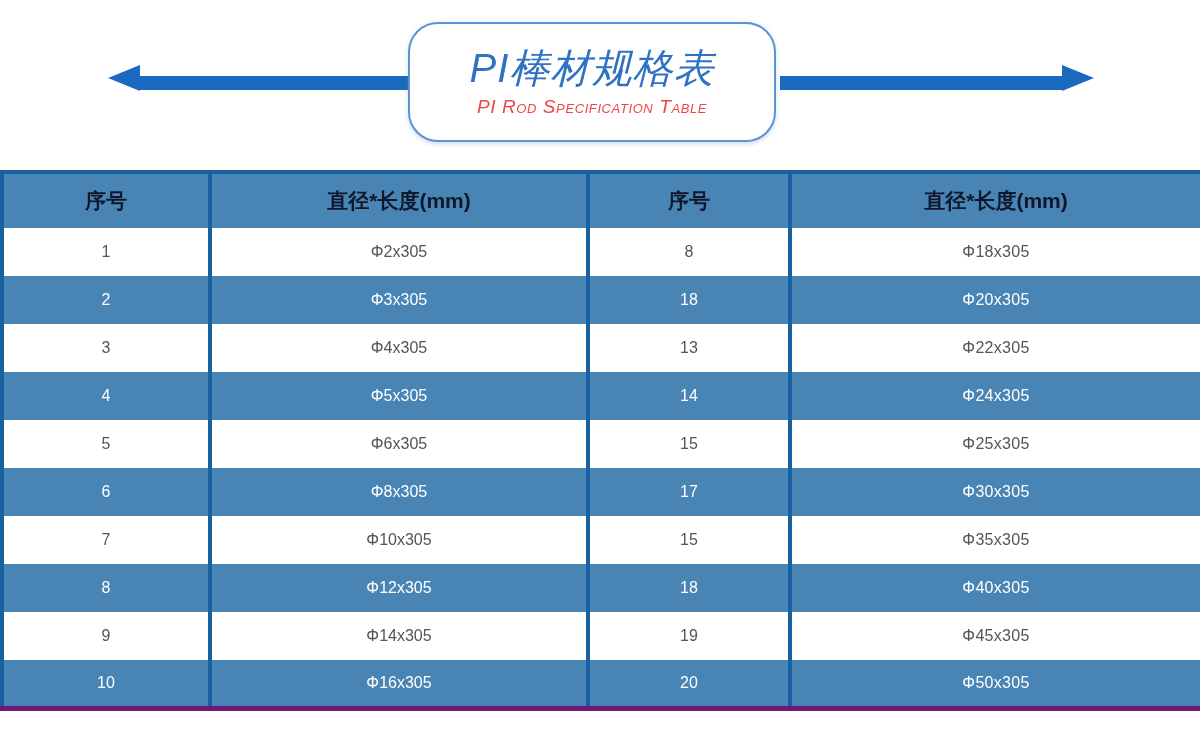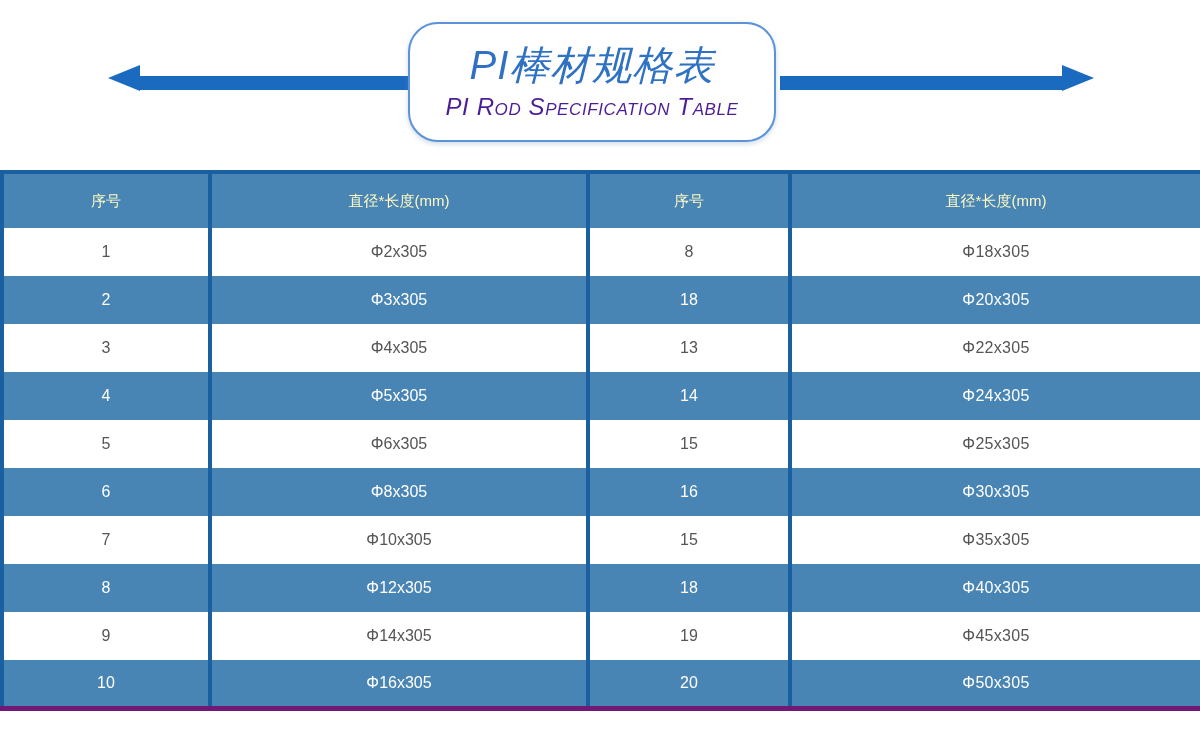--- a/index.html
+++ b/index.html
@@ -78,25 +78,25 @@
     font-size: 40px;
     font-style: italic;
     font-weight: 400;
     color: #2f72c4;
     letter-spacing: 1px;
     line-height: 1.1;
     white-space: nowrap;
   }
   .title-en {
     margin-top: 6px;
-    font-size: 24px;
+    font-size: 19px;
     font-style: italic;
     font-variant: small-caps;
     font-weight: 400;
-    color: #4c1d95;
+    color: #ef4444;
     letter-spacing: 0.6px;
     white-space: nowrap;
   }
 
   
   .spec-table-wrap {
     position: absolute;
     left: 0;
     top: 170px;
     width: 1200px;
@@ -117,23 +117,23 @@
     vertical-align: middle;
     font-size: 16px;
     font-weight: 400;
     padding: 0;
     box-sizing: border-box;
   }
 
   
   tr.head th {
     background: #4884b4;
-    color: #fef9c3;
-    font-weight: 400;
-    font-size: 15px;
+    color: #0f172a;
+    font-weight: 700;
+    font-size: 21px;
     height: 56px;
     border-top: 4px solid #1a5fa0;
   }
 
   
   tr.odd td { background: #ffffff; color: #555555; }
   tr.even td { background: #4884b4; color: #ffffff; }
 
   
   .sep-left  { border-left: 4px solid #1a5fa0; }
@@ -208,21 +208,21 @@
         </tr>
         <tr class="odd">
           <td class="sep-left sep-right">5</td>
           <td class="sep-right">Φ6x305</td>
           <td class="sep-right">15</td>
           <td class="sep-right phi">Φ25x305</td>
         </tr>
         <tr class="even">
           <td class="sep-left sep-right">6</td>
           <td class="sep-right">Φ8x305</td>
-          <td class="sep-right">16</td>
+          <td class="sep-right">17</td>
           <td class="sep-right phi">Φ30x305</td>
         </tr>
         <tr class="odd">
           <td class="sep-left sep-right">7</td>
           <td class="sep-right">Φ10x305</td>
           <td class="sep-right">15</td>
           <td class="sep-right phi">Φ35x305</td>
         </tr>
         <tr class="even">
           <td class="sep-left sep-right">8</td>

